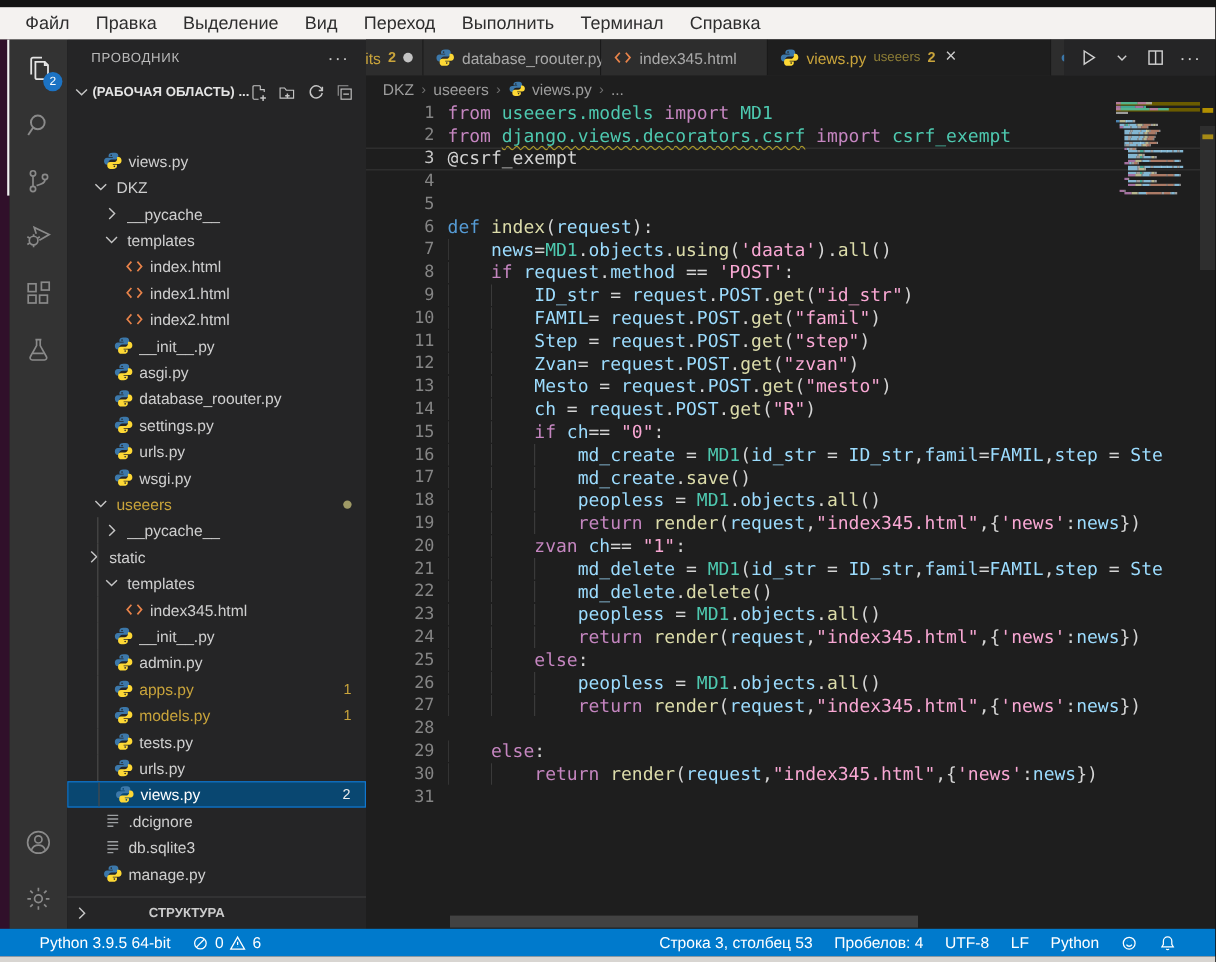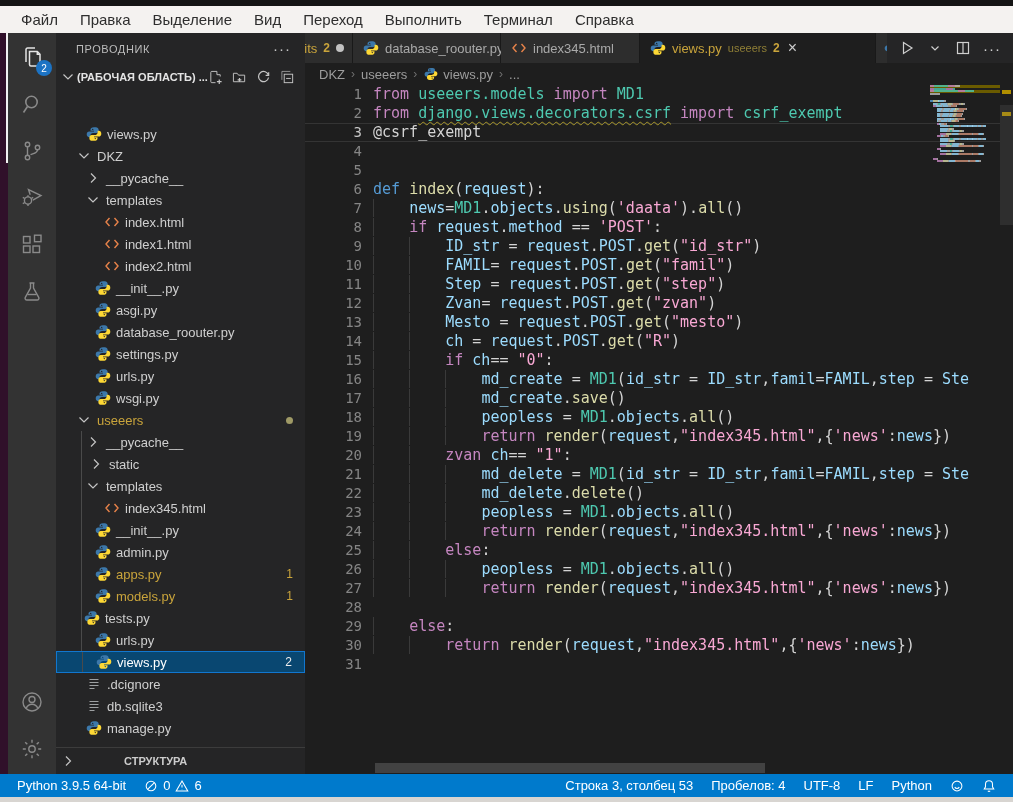--- a/index.html
+++ b/index.html
@@ -80,21 +80,21 @@
 
   .minimap{position:absolute;top:52px;left:625px;width:70px;bottom:10px;overflow:hidden;}
   .mm-row{height:2.5px;white-space:nowrap;overflow:hidden;}
   .mm-row.warn{background:#6a5b00;}
   .mm-seg{display:inline-block;height:2px;vertical-align:top;opacity:.8;}
   .overview{position:absolute;top:52px;right:0;width:13px;bottom:0;}
   .ov-mark{position:absolute;left:2px;width:9px;height:4px;background:#b18f00;}
   .v-thumb{position:absolute;right:0;top:72px;width:13px;height:120px;background:rgba(121,121,121,.18);}
   .h-thumb{position:absolute;left:70px;top:730px;width:390px;height:10px;background:#424242;}
 
-  .statusbar{position:absolute;left:0;top:774px;width:100%;height:23px;background:#007acc;color:#fff;display:flex;align-items:center;font-size:13px;padding:0 8px;}
+  .statusbar{position:absolute;left:0;top:774px;width:100%;height:23px;background:#007acc;color:#fff;display:flex;align-items:center;font-size:13px;padding:0 24px;}
   .sb-group{display:flex;align-items:center;}
   .sb-right{margin-left:auto;display:flex;align-items:center;}
   .sb-item{padding:0 9px;display:flex;align-items:center;gap:5px;height:23px;}
   .sb-item .icon svg{width:14px;height:14px;display:block;}
 </style>
 </head>
 <body>
 
 <div class="screen">
   <div class="top-strip"></div>
@@ -351,21 +351,21 @@
           <span class="tree-dot"></span>
         </div>
         <div class="tree-row guide" style="padding-left: 29px;">
           <span class="icon tw-icon">
             <svg viewBox="0 0 16 16">
               <path d="M6 3.5L10.5 8 6 12.5" fill="none" stroke="currentColor" stroke-width="1.2"></path>
             </svg>
           </span>
           <span class="tree-label">__pycache__</span>
         </div>
-        <div class="tree-row guide" style="padding-left: 32px;">
+        <div class="tree-row guide" style="padding-left: 14px;">
           <span class="icon tw-icon">
             <svg viewBox="0 0 16 16">
               <path d="M6 3.5L10.5 8 6 12.5" fill="none" stroke="currentColor" stroke-width="1.2"></path>
             </svg>
           </span>
           <span class="tree-label">static</span>
         </div>
         <div class="tree-row guide" style="padding-left: 29px;">
           <span class="icon tw-icon">
             <svg viewBox="0 0 16 16">
@@ -413,21 +413,21 @@
         <div class="tree-row warn guide" style="padding-left: 39px;">
           <span class="icon tw-icon">
             <svg viewBox="0 0 16 16">
               <path fill="#3C78AA" d="M7.9 1.2c-2.3 0-3.4 1-3.4 2.4v1.2h3.5v.6H3.2C1.7 5.4.7 6.6.7 8.3c0 1.6 1 2.9 2.5 2.9h1.2V9.6c0-1.5 1.2-2.6 2.7-2.6h3.2c1.3 0 2.3-1 2.3-2.3V3.6c0-1.3-1.2-2.4-2.7-2.4H7.9zm-1.2 1.5c.4 0 .7.3.7.7s-.3.7-.7.7-.7-.3-.7-.7.3-.7.7-.7z"></path>
               <path fill="#FDD835" d="M8.1 14.8c2.3 0 3.4-1 3.4-2.4v-1.2H8v-.6h4.8c1.5 0 2.5-1.2 2.5-2.9 0-1.6-1-2.9-2.5-2.9h-1.2v1.6c0 1.5-1.2 2.6-2.7 2.6H5.7c-1.3 0-2.3 1-2.3 2.3v1.1c0 1.3 1.2 2.4 2.7 2.4h2zm1.2-1.5c-.4 0-.7-.3-.7-.7s.3-.7.7-.7.7.3.7.7-.3.7-.7.7z"></path>
             </svg>
           </span>
           <span class="tree-label">models.py</span>
           <span class="tree-badge">1</span>
         </div>
-        <div class="tree-row guide" style="padding-left: 28px;">
+        <div class="tree-row guide" style="padding-left: 39px;">
           <span class="icon tw-icon">
             <svg viewBox="0 0 16 16">
               <path fill="#3C78AA" d="M7.9 1.2c-2.3 0-3.4 1-3.4 2.4v1.2h3.5v.6H3.2C1.7 5.4.7 6.6.7 8.3c0 1.6 1 2.9 2.5 2.9h1.2V9.6c0-1.5 1.2-2.6 2.7-2.6h3.2c1.3 0 2.3-1 2.3-2.3V3.6c0-1.3-1.2-2.4-2.7-2.4H7.9zm-1.2 1.5c.4 0 .7.3.7.7s-.3.7-.7.7-.7-.3-.7-.7.3-.7.7-.7z"></path>
               <path fill="#FDD835" d="M8.1 14.8c2.3 0 3.4-1 3.4-2.4v-1.2H8v-.6h4.8c1.5 0 2.5-1.2 2.5-2.9 0-1.6-1-2.9-2.5-2.9h-1.2v1.6c0 1.5-1.2 2.6-2.7 2.6H5.7c-1.3 0-2.3 1-2.3 2.3v1.1c0 1.3 1.2 2.4 2.7 2.4h2zm1.2-1.5c-.4 0-.7-.3-.7-.7s.3-.7.7-.7.7.3.7.7-.3.7-.7.7z"></path>
             </svg>
           </span>
           <span class="tree-label">tests.py</span>
         </div>
         <div class="tree-row guide" style="padding-left: 39px;">
           <span class="icon tw-icon">

